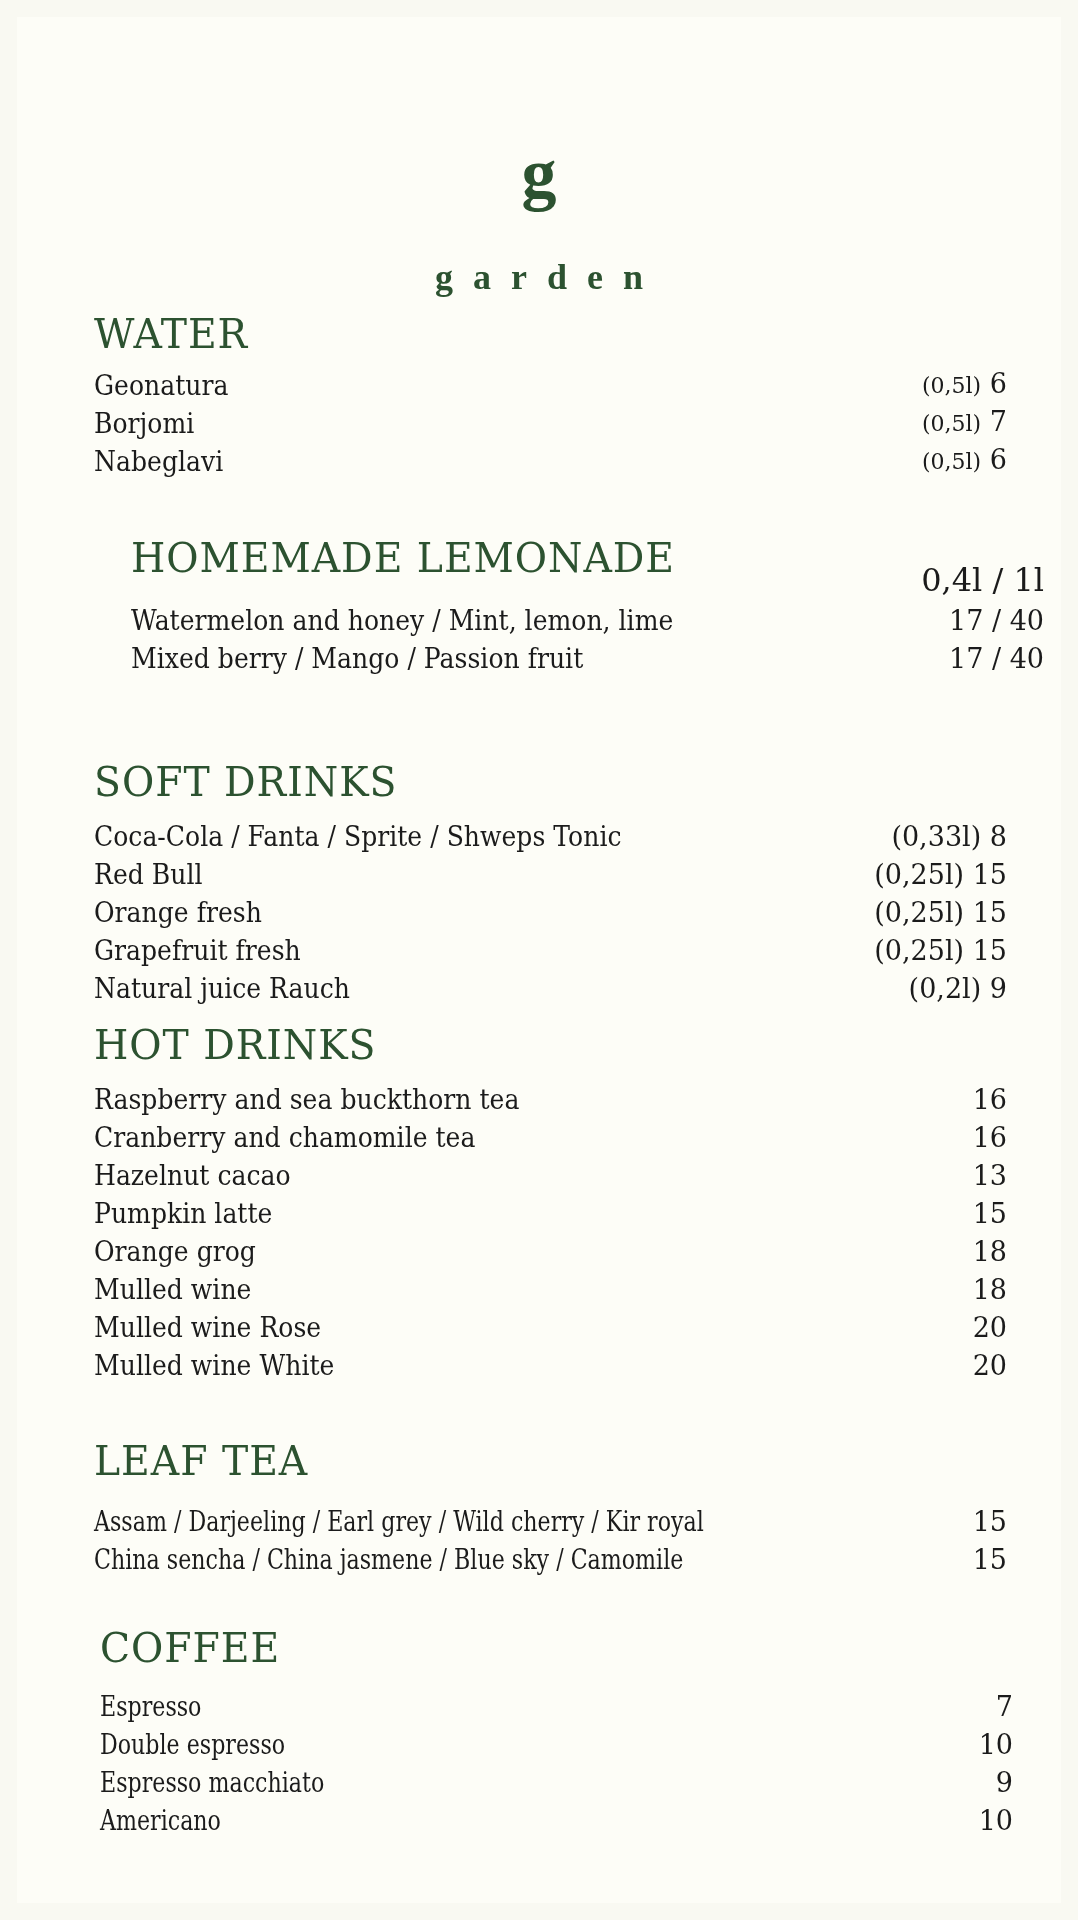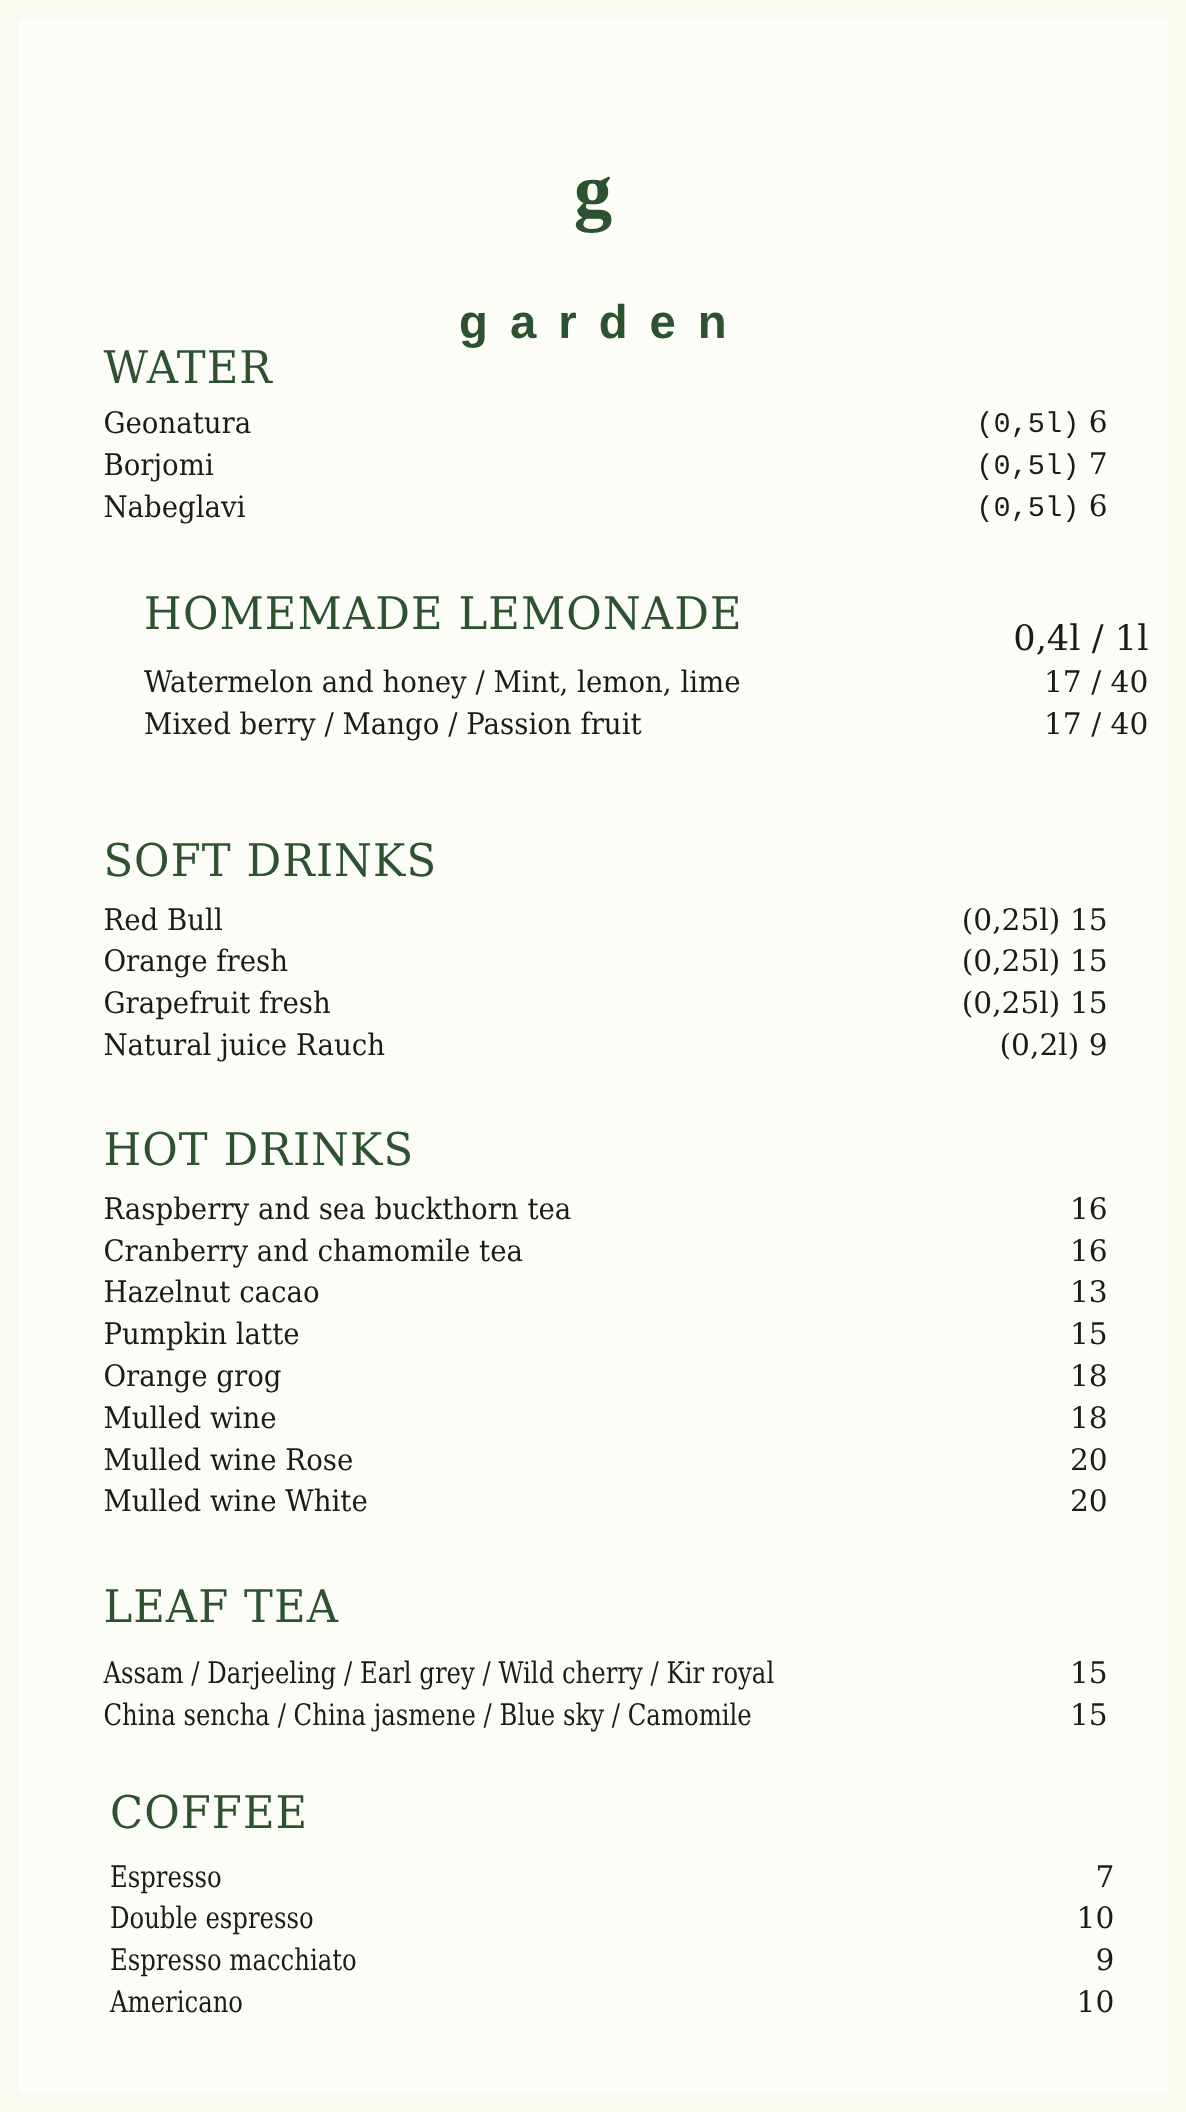--- a/index.html
+++ b/index.html
@@ -28,24 +28,24 @@
       color: #2c5230;
     }
     .logo-mark {
       top: 122px;
       font-family: "Liberation Serif", serif;
       font-weight: bold;
       font-size: 70px;
       line-height: 70px;
     }
     .logo-text {
-      top: 248px;
-      font-family: Liberation Sans, sans-serif;
+      top: 232px;
+      font-family: Liberation Serif, serif;
       font-weight: bold;
-      font-size: 43px;
+      font-size: 36px;
       letter-spacing: 20px;
       padding-left: 20px;
       box-sizing: border-box;
       line-height: 56px;
     }
     .section {
       position: absolute;
       left: 77px;
       width: 913px;
     }
@@ -69,21 +69,21 @@
       font-size: 27px;
       white-space: nowrap;
     }
     .row .name {
       transform: scaleX(0.93);
       transform-origin: left center;
     }
     .row .price {
       text-align: right;
     }
-    .vol-small { font-size: 26px; font-family: Liberation Mono, monospace; }
+    .vol-small { font-size: 22px; }
     .lemon-header {
       position: absolute;
       right: 0;
       top: 28px;
       font-size: 32px;
     }
     .coffee { left: 83px; width: 913px; }
     .narrow .name { transform: scaleX(0.82); }
   </style>
 </head>
@@ -122,20 +122,24 @@
     <div class="row">
       <span class="name">Mixed berry / Mango / Passion fruit</span>
       <span class="price">17 / 40</span>
     </div>
   </section>
 
   <section class="section" style="top:740px;">
     <h2 class="section-title">SOFT DRINKS</h2>
     <div style="height:11px"></div>
     <div class="row">
+      <span class="name">Coca-Cola / Fanta / Sprite / Shweps Tonic</span>
+      <span class="price">(0,33l) 8</span>
+    </div>
+    <div class="row">
       <span class="name">Red Bull</span>
       <span class="price">(0,25l) 15</span>
     </div>
     <div class="row">
       <span class="name">Orange fresh</span>
       <span class="price">(0,25l) 15</span>
     </div>
     <div class="row">
       <span class="name">Grapefruit fresh</span>
       <span class="price">(0,25l) 15</span>

